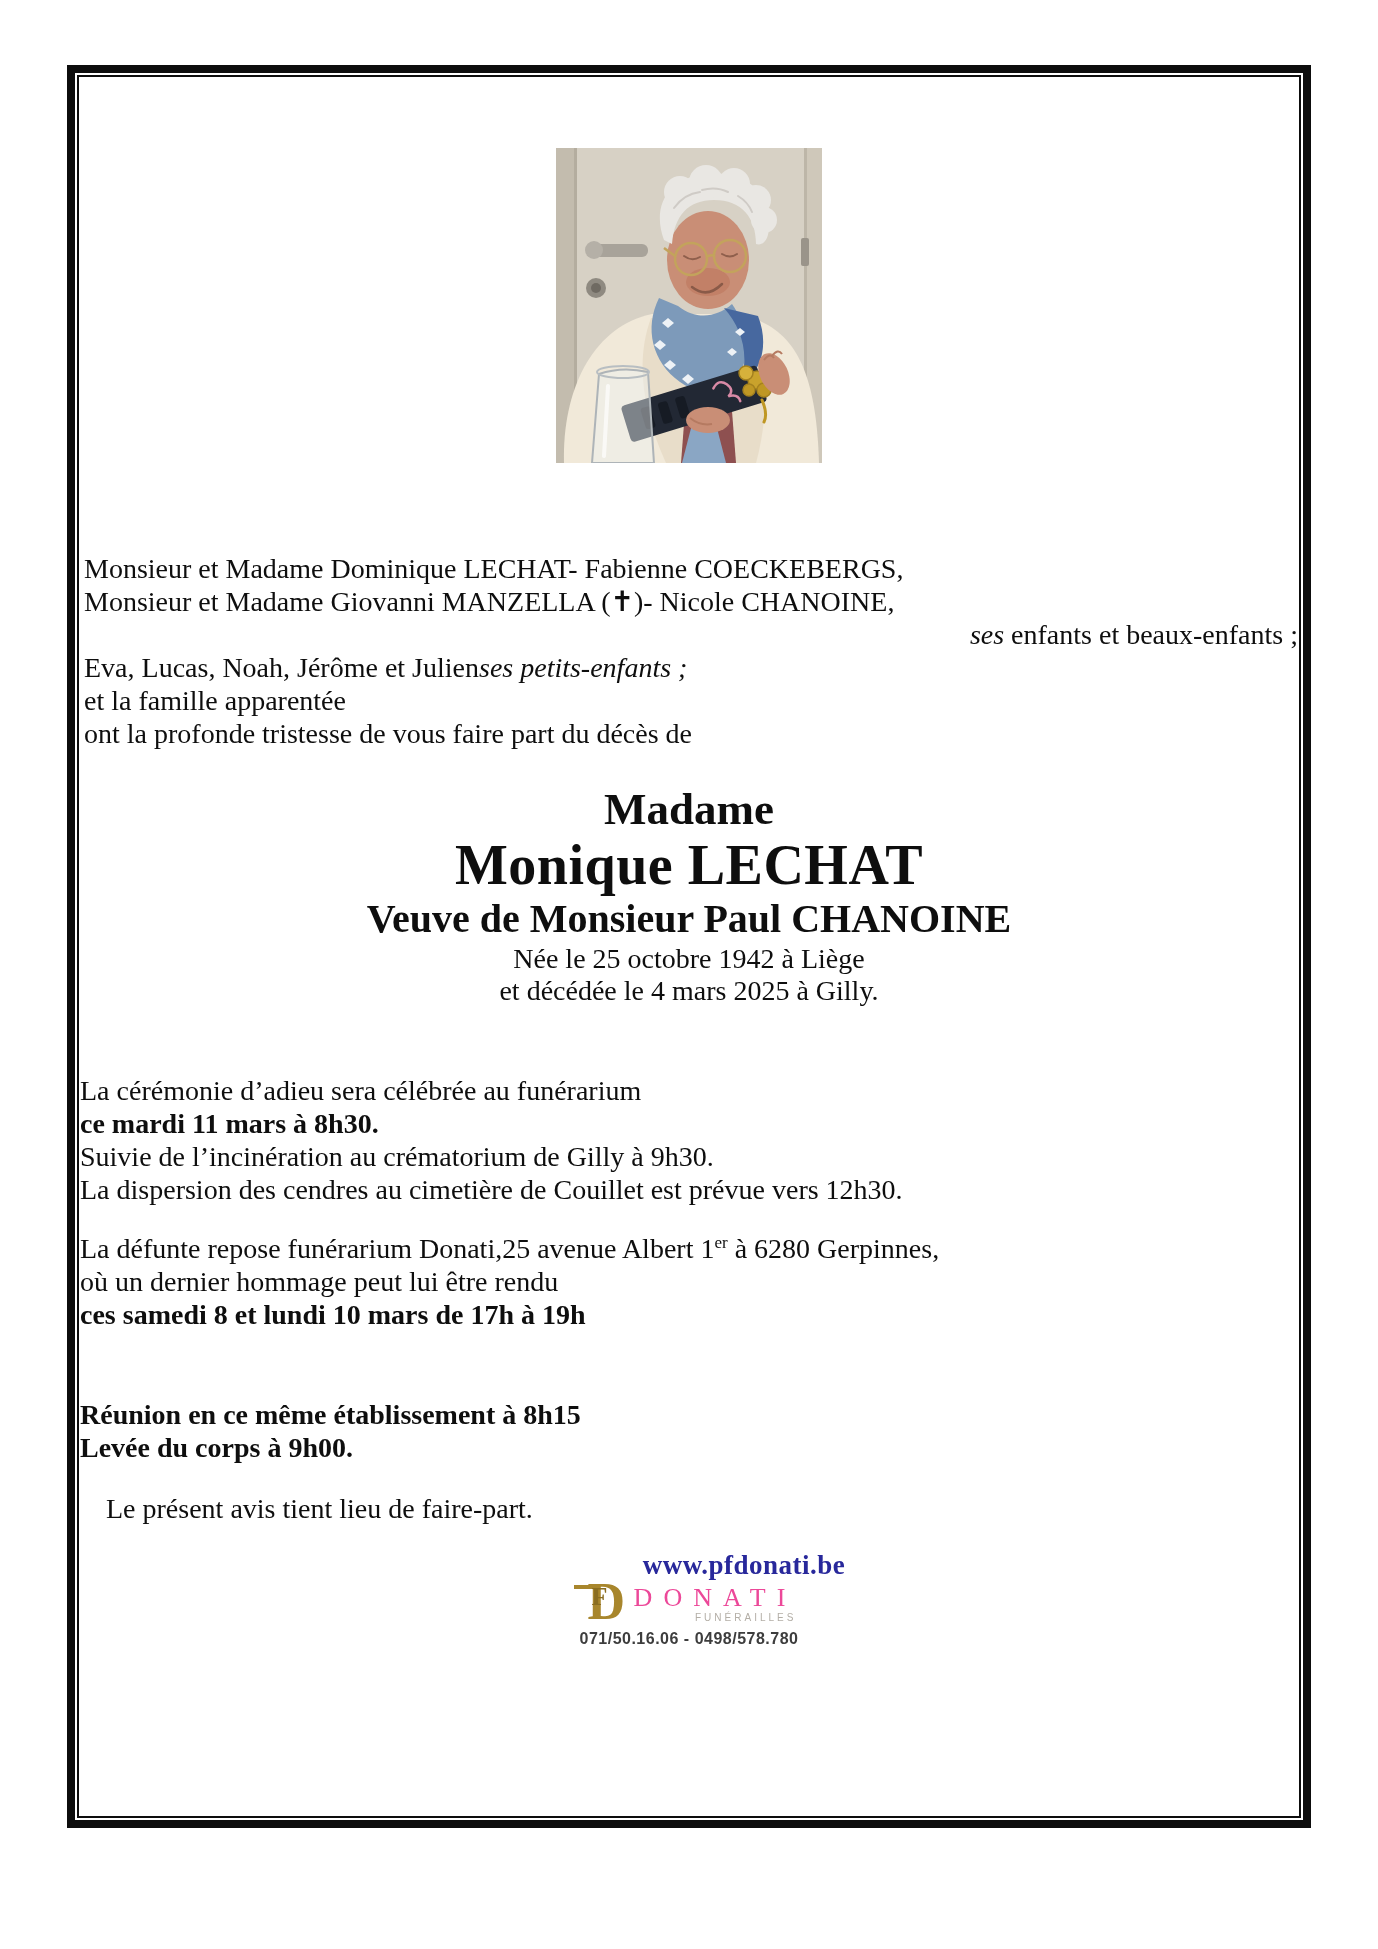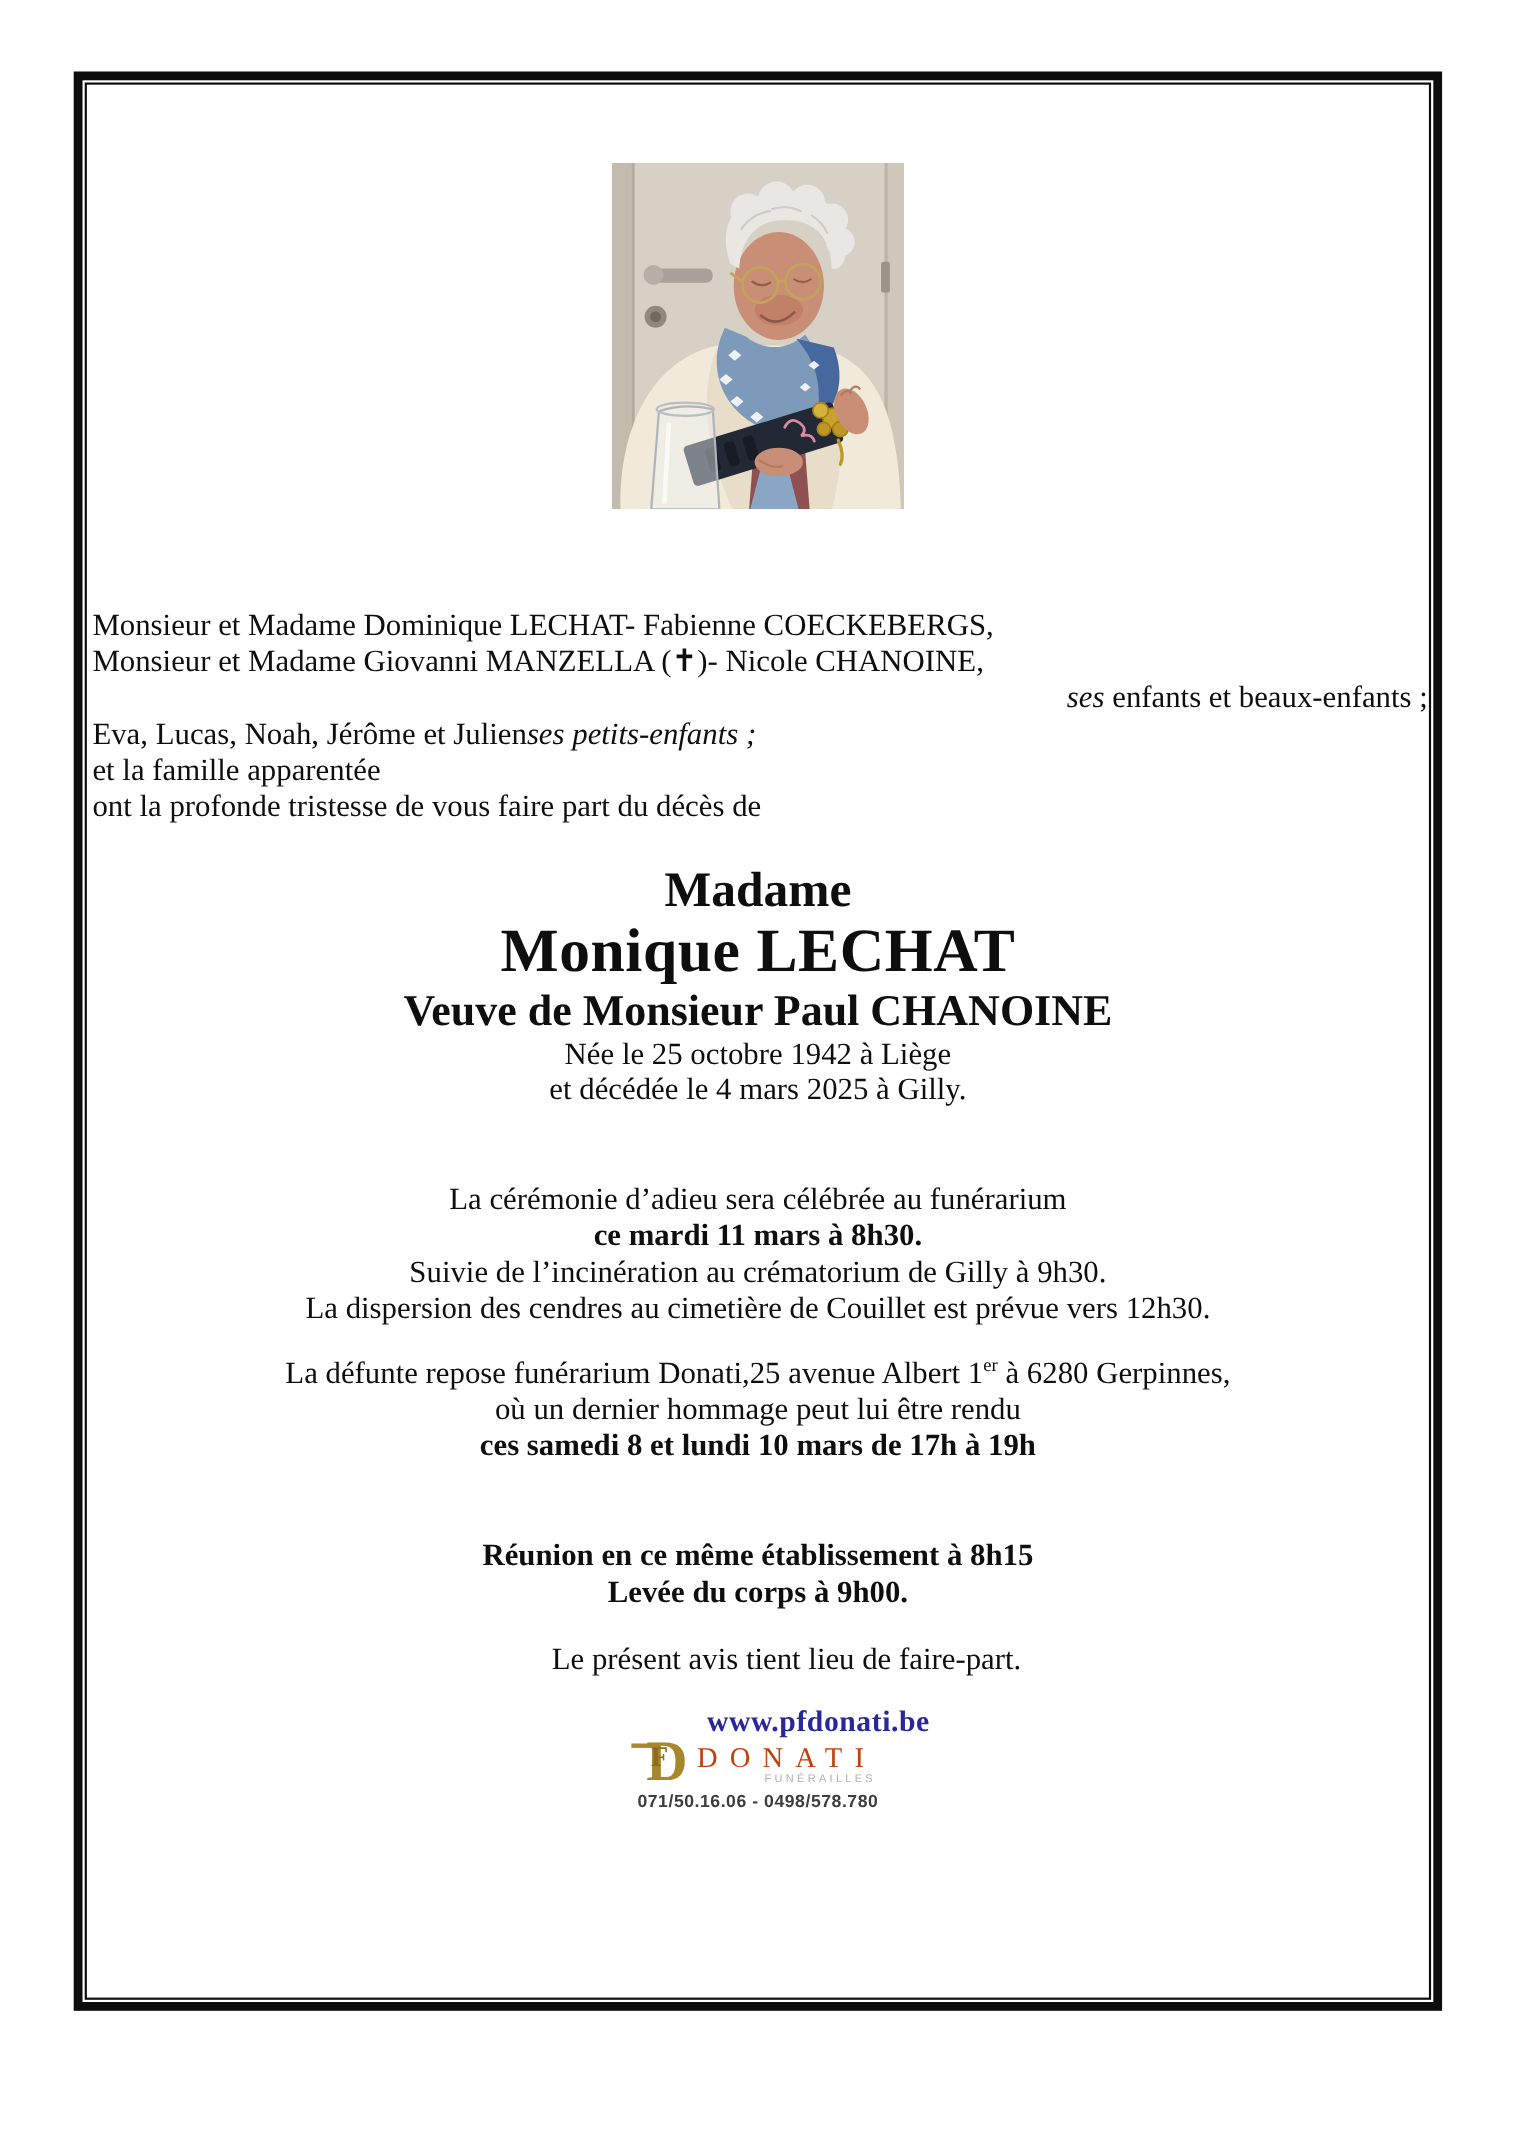--- a/index.html
+++ b/index.html
@@ -30,21 +30,21 @@
   .intro .right-inlaw { text-align:right; }
   .intro .row-grandchildren { display:flex; justify-content:flex-start; }
   .italic { font-style:italic; }
   
   .deceased { position:absolute; left:80px; top:783px; width:1218px; text-align:center; }
   .d-title { font-size:45px; font-weight:bold; line-height:52px; }
   .d-name  { font-size:56px; font-weight:bold; line-height:60px; letter-spacing:0.5px; }
   .d-widow { font-size:40px; font-weight:bold; line-height:48px; }
   .d-born, .d-died { font-size:28px; line-height:32px; }
   
-  .cblock { position:absolute; left:80px; width:1218px; text-align:center; font-size:28px; line-height:33px; }
+  .cblock { position:absolute; left:80px; width:1218px; font-size:28px; line-height:33px; }
   .ceremony { top:1074px; }
   .repose   { top:1232px; }
   .meeting  { top:1398px; font-weight:bold; }
   .notice   { top:1492px;margin-left:26px; }
   .bold { font-weight:bold; }
   sup.ord { font-size:17px; vertical-align:super; line-height:0; }
   
   .website {
     position:absolute; left:80px; top:1550px; width:1328px; text-align:center;
     font-size:27px; font-weight:bold; color:#28289b; letter-spacing:0.5px;
@@ -57,21 +57,21 @@
     font-size:52px; line-height:52px; font-weight:bold; color:#a8862c;
     font-family:"Liberation Serif",serif;
   }
   .mono-f {
     position:absolute; left:10px; top:4px;
     font-size:26px; line-height:26px; font-weight:bold; color:#8a6d20;
     font-family:"Liberation Serif",serif;
   }
   .mono-bar { position:absolute; left:-8px; top:5px; width:22px; height:4px; background:#a8862c; }
   .brand-block { display:flex; flex-direction:column; align-items:flex-end; padding-top:4px; }
-  .brand { font-size:26px; line-height:28px; letter-spacing:11px; color:#c2410c; font-family:"Liberation Serif",serif; }
+  .brand { font-size:26px; line-height:28px; letter-spacing:11px; color:#ec4899; font-family:"Liberation Serif",serif; }
   .brand-sub { font-size:10px; line-height:12px; letter-spacing:3px; color:#b3aea6; font-family:"Liberation Sans",sans-serif; }
   .phones {
     margin-top:4px; font-family:"Liberation Sans",sans-serif;
     font-size:16px; font-weight:bold; color:#3d3d3d; letter-spacing:0.5px;
   }
 </style>
 </head>
 <body>
 
 <div class="frame">

